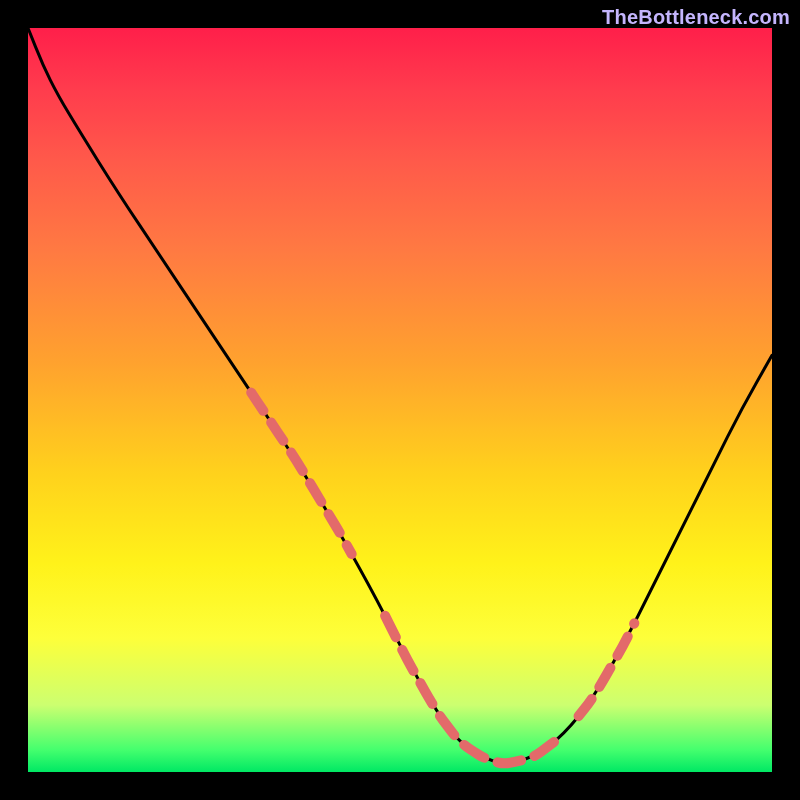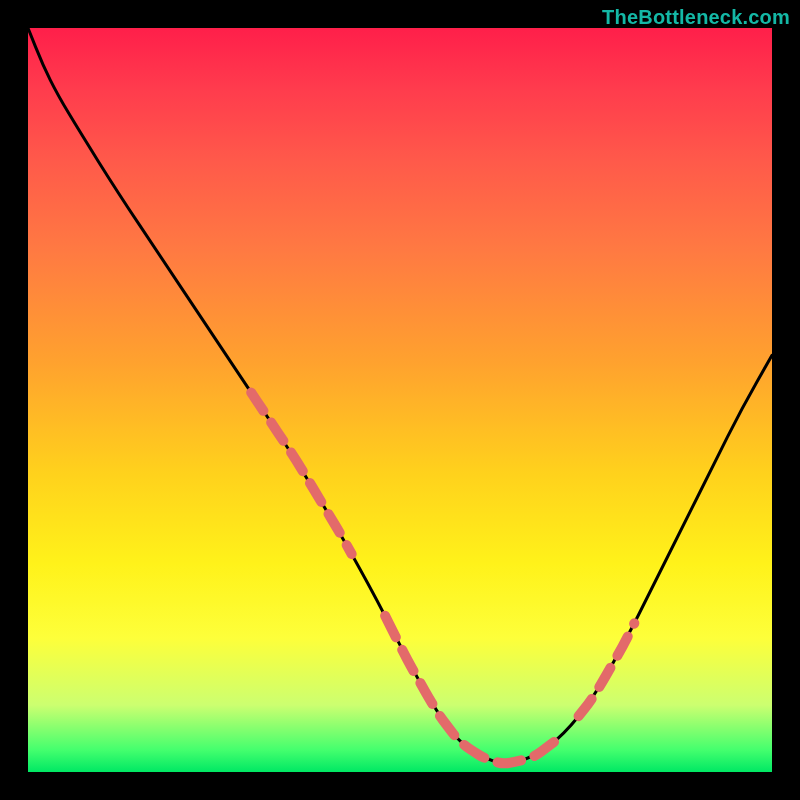--- a/index.html
+++ b/index.html
@@ -37,21 +37,21 @@
       #fdff3a 82%,
       #ccff70 91%,
       #45ff6e 97%,
       #00e864 100%
     );
   }
   .watermark {
     position: absolute;
     top: 6px;
     right: 10px;
-    color: #14b8a6;
+    color: #c4b5fd;
     font-size: 20px;
     font-weight: 600;
     letter-spacing: 0.2px;
     user-select: none;
   }
   svg.curve {
     position: absolute;
     left: 0;
     top: 0;
     width: 744px;

